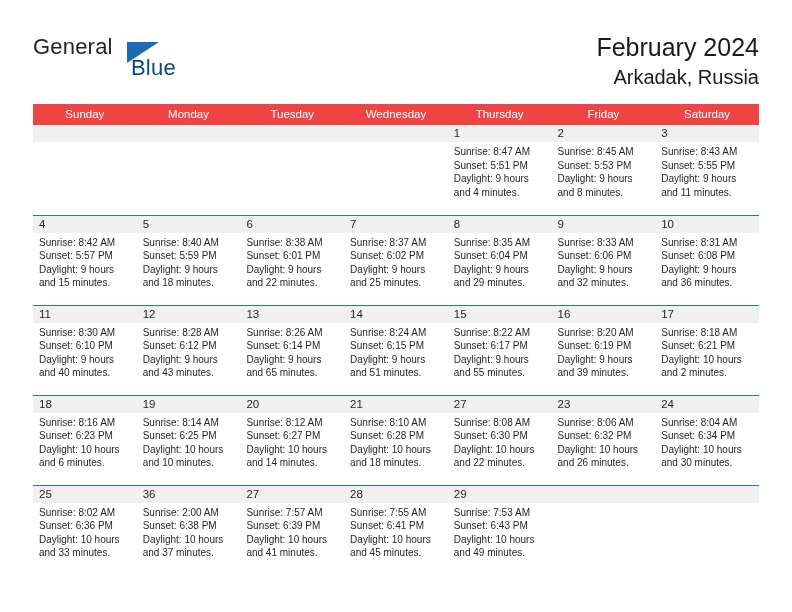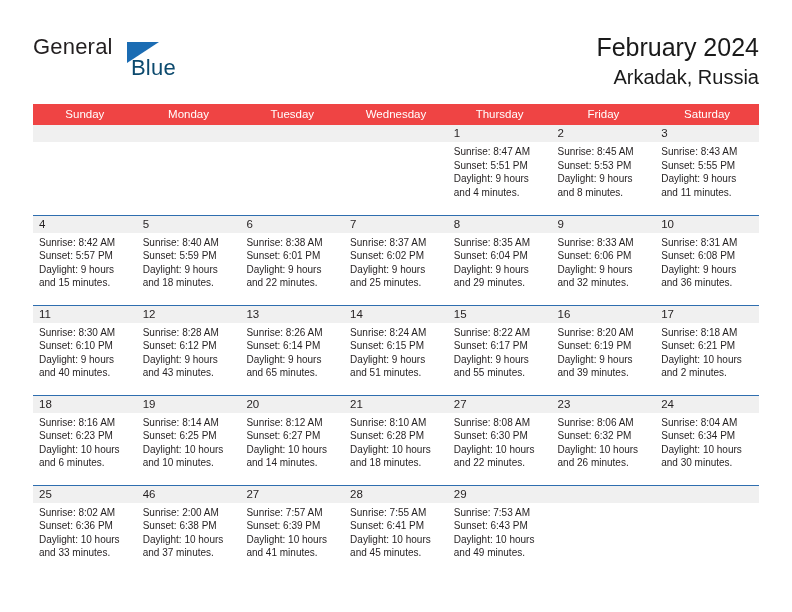--- a/index.html
+++ b/index.html
@@ -407,21 +407,21 @@
           <td>
             <div class="daynum-strip">25</div>
             <div class="cell-body">
               <div>Sunrise: 8:02 AM</div>
               <div>Sunset: 6:36 PM</div>
               <div>Daylight: 10 hours</div>
               <div>and 33 minutes.</div>
             </div>
           </td>
           <td>
-            <div class="daynum-strip">46</div>
+            <div class="daynum-strip">36</div>
             <div class="cell-body">
               <div>Sunrise: 2:00 AM</div>
               <div>Sunset: 6:38 PM</div>
               <div>Daylight: 10 hours</div>
               <div>and 37 minutes.</div>
             </div>
           </td>
           <td>
             <div class="daynum-strip">27</div>
             <div class="cell-body">

